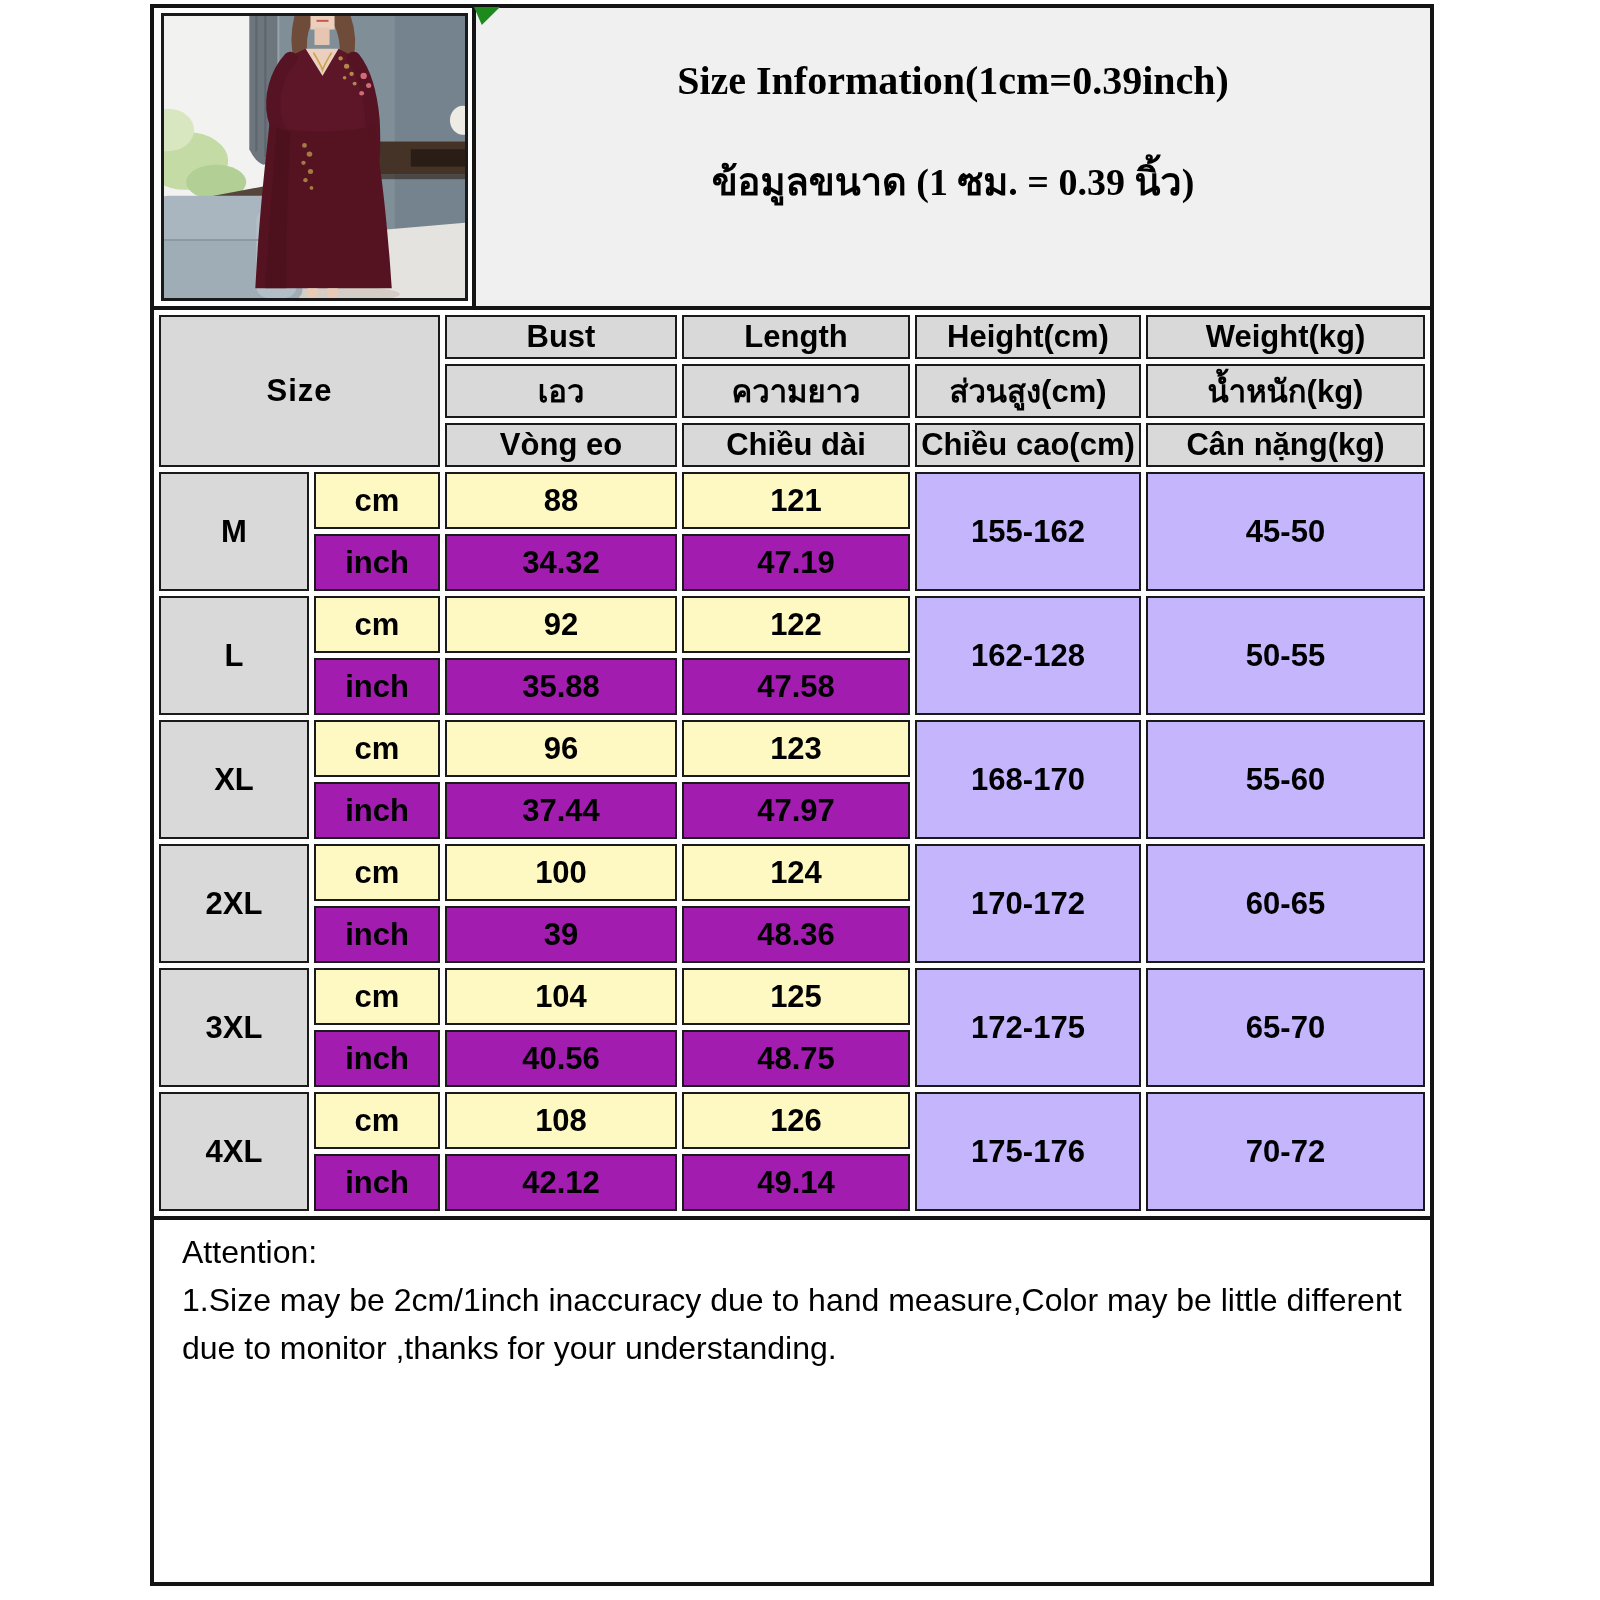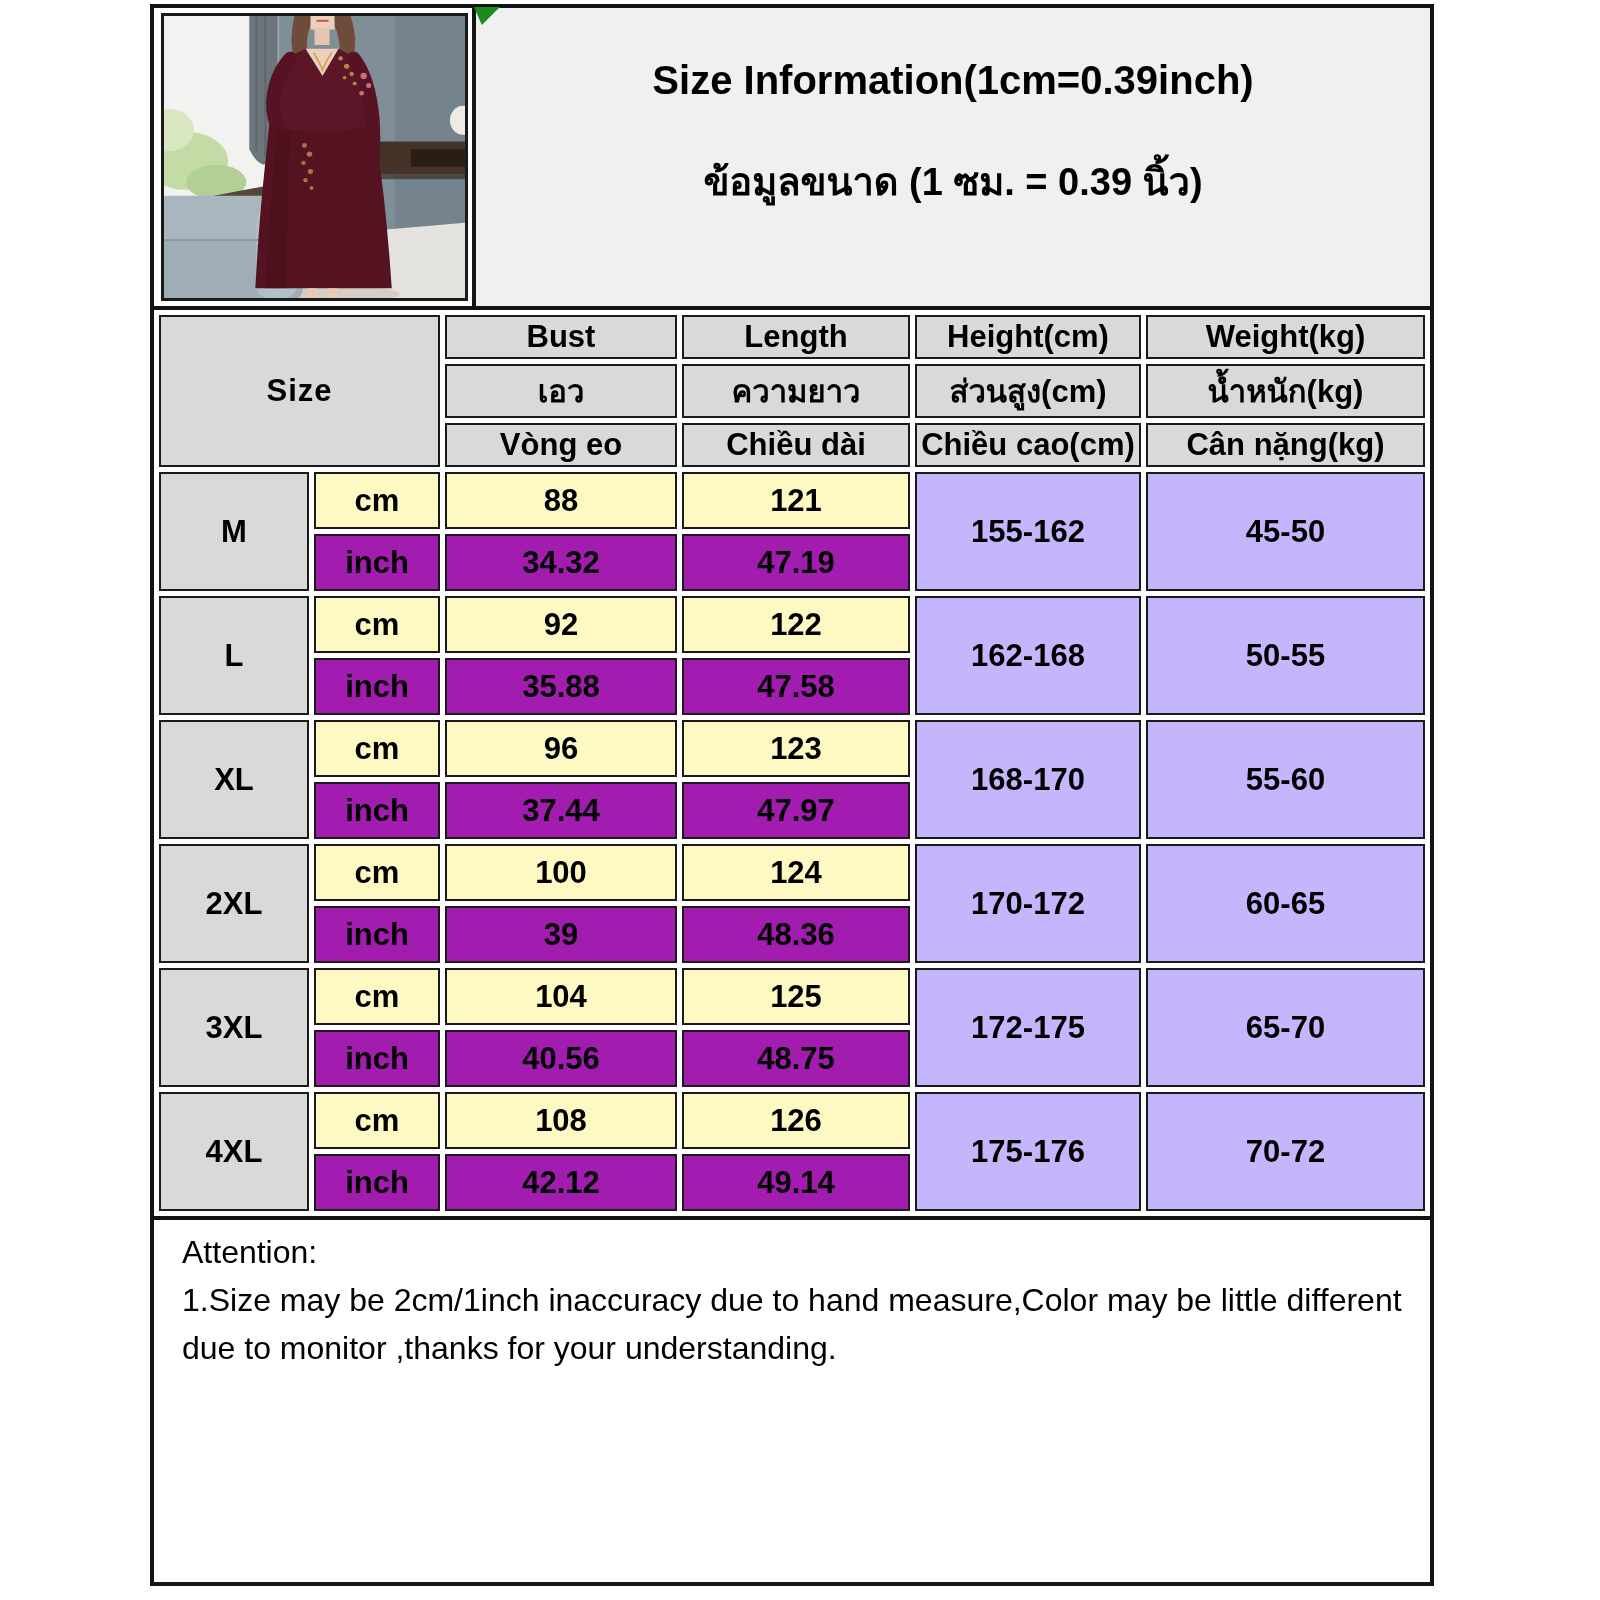--- a/index.html
+++ b/index.html
@@ -43,21 +43,21 @@
     justify-content:center; align-items:center;
     padding-bottom:52px;
     text-align:center;
   }
   .green-marker {
     position:absolute; left:-2px; top:-1px;
     width:26px; height:18px;
     background:#1c8a1c;
     clip-path:polygon(0 0, 100% 0, 30% 100%);
   }
-  .title-line { font-weight:bold; font-size:40px; line-height:1.48; letter-spacing:0; }
+  .title-line { font-weight:bold; font-size:40px; line-height:1.48; letter-spacing:0;font-family:Liberation Serif, serif; }
   .title-line.th { font-size:38px;margin-top:44px; }
   
   .table-section { flex:0 0 auto; background:#ffffff; }
   table.size-table {
     width:100%;
     border-collapse:separate;
     border-spacing:5px;
     table-layout:fixed;
     background:#ffffff;
   }
@@ -232,21 +232,21 @@
         <td class="inch-bg">inch</td>
         <td class="inch-bg val">34.32</td>
         <td class="inch-bg val">47.19</td>
       </tr>
 
       <tr class="row-cm">
         <td class="size-cell" rowspan="2">L</td>
         <td class="cm-bg">cm</td>
         <td class="cm-bg val">92</td>
         <td class="cm-bg val">122</td>
-        <td class="range-bg" rowspan="2">162-168</td>
+        <td class="range-bg" rowspan="2">162-128</td>
         <td class="range-bg" rowspan="2">50-55</td>
       </tr>
       <tr class="row-inch">
         <td class="inch-bg">inch</td>
         <td class="inch-bg val">35.88</td>
         <td class="inch-bg val">47.58</td>
       </tr>
 
       <tr class="row-cm">
         <td class="size-cell" rowspan="2">XL</td>

